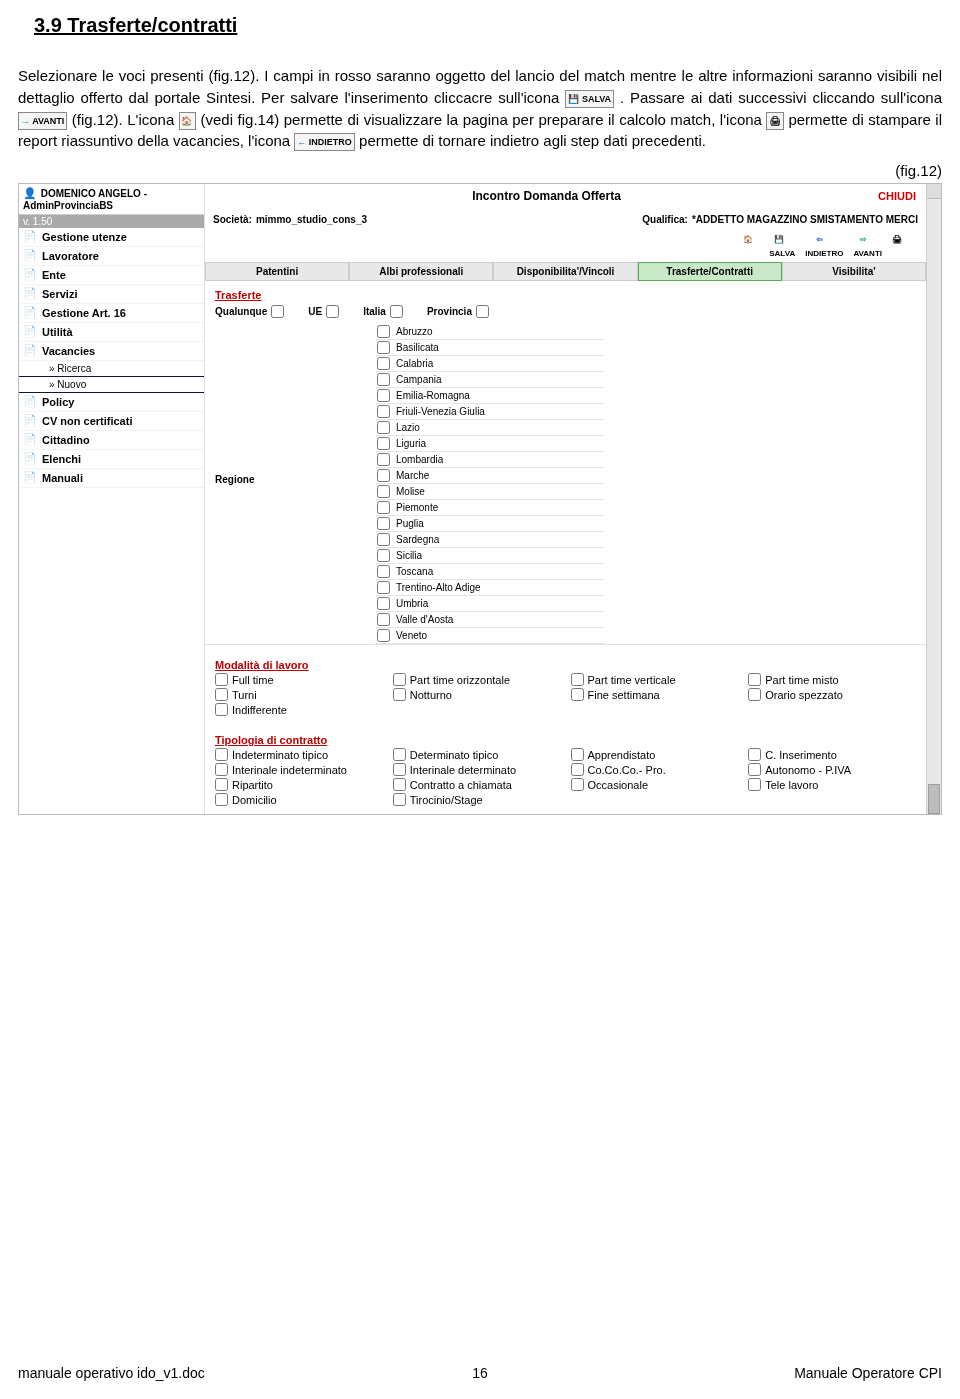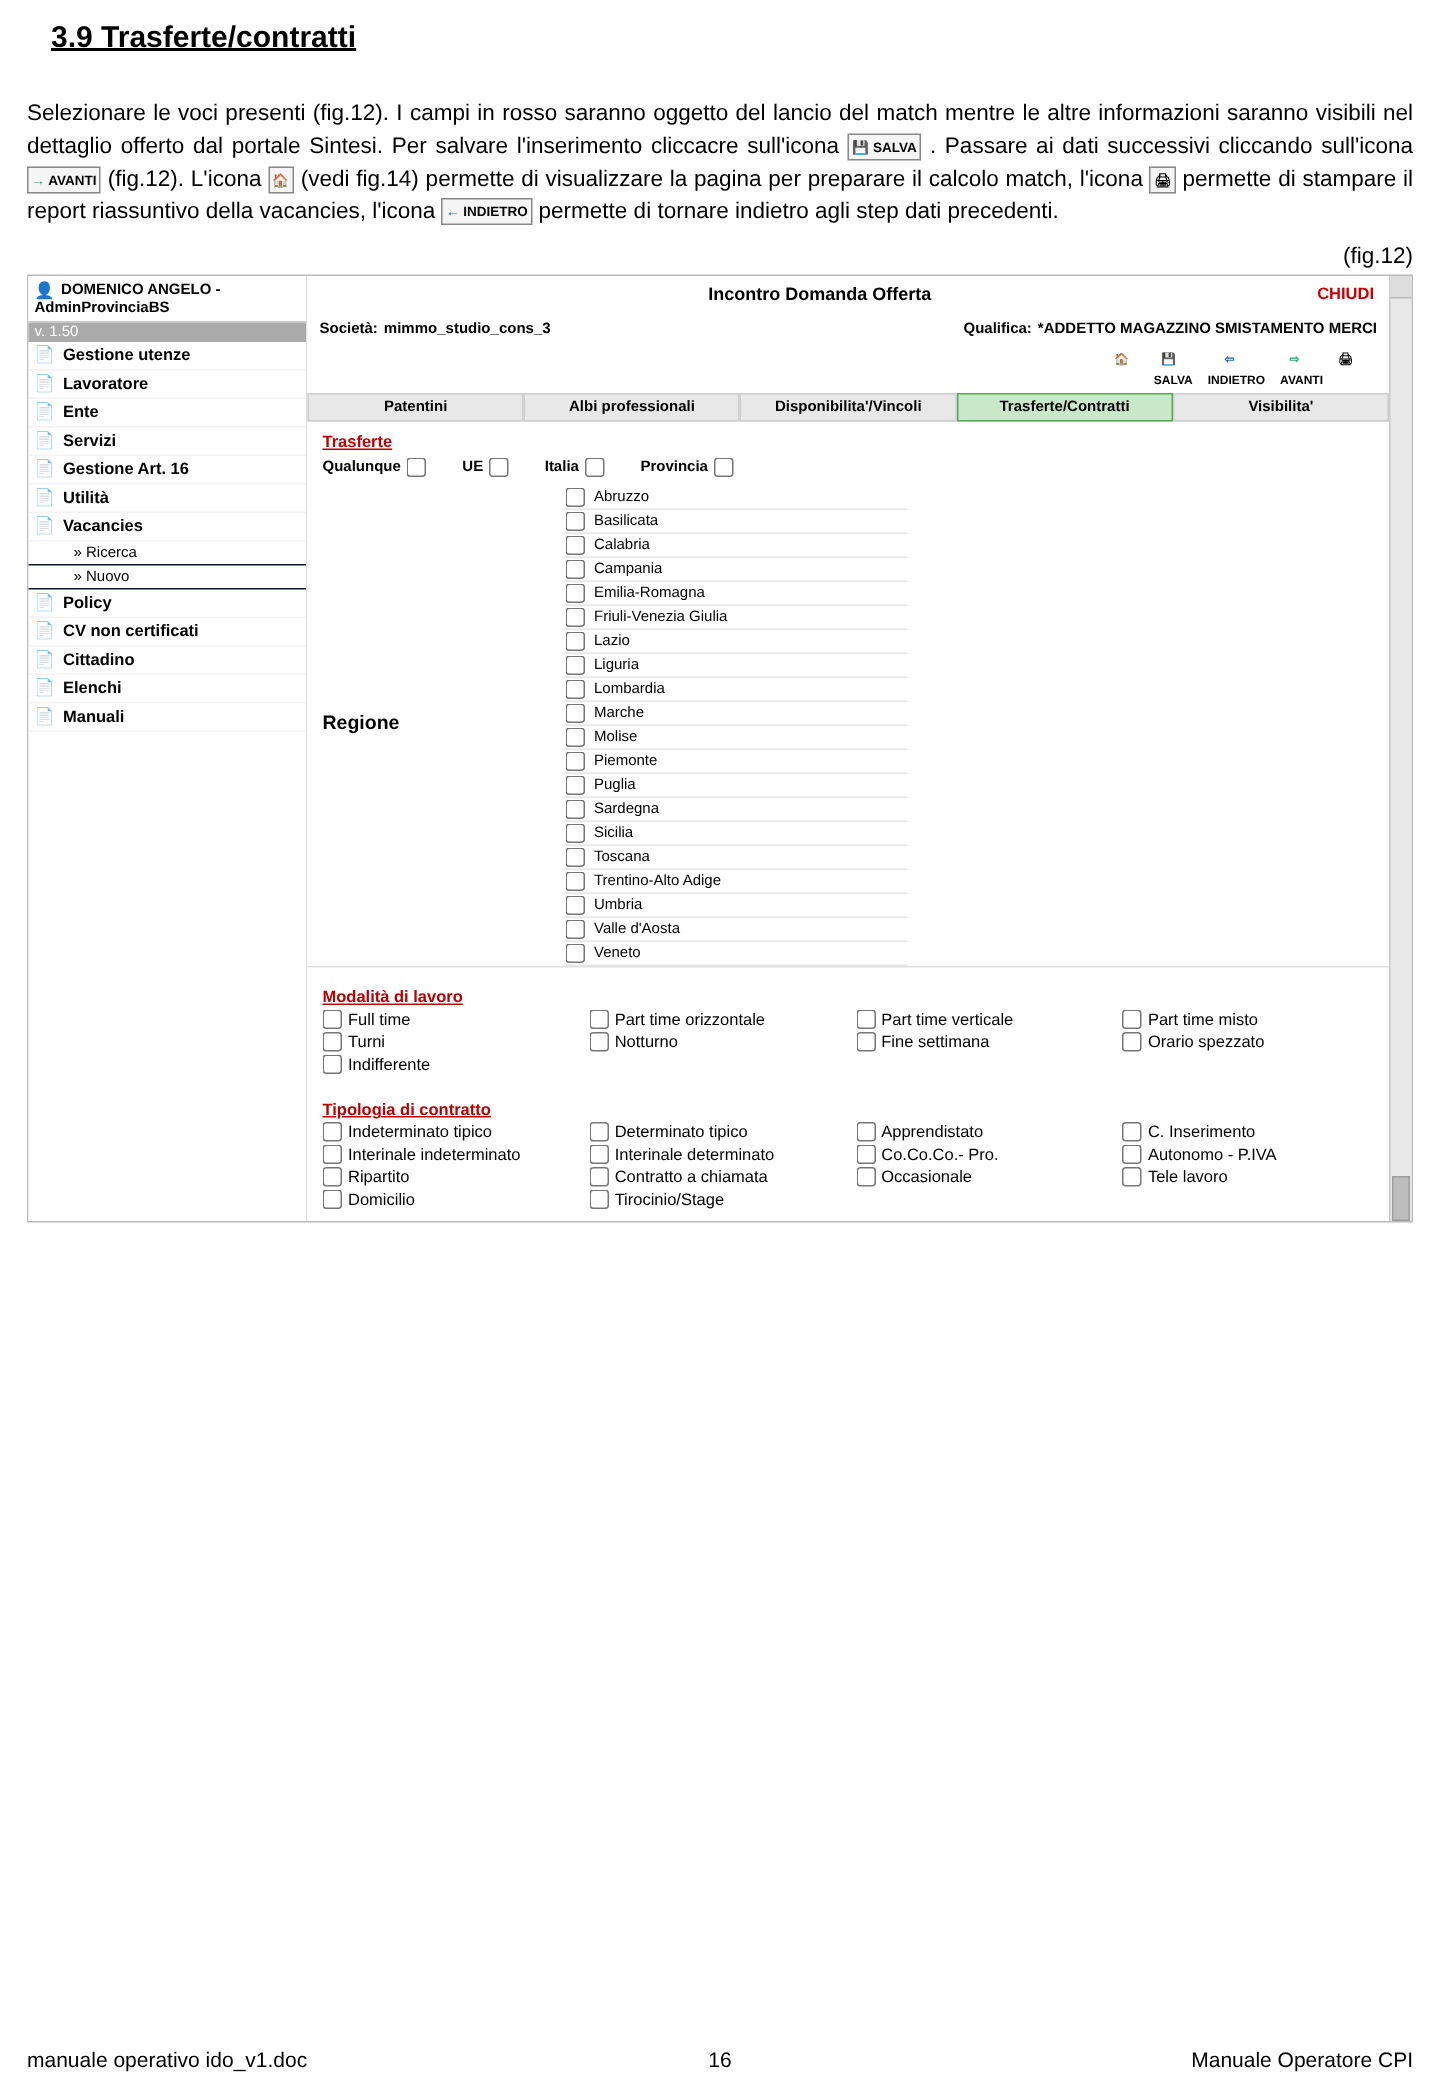--- a/index.html
+++ b/index.html
@@ -28,21 +28,21 @@
 .tool{display:flex;flex-direction:column;align-items:center;font-size:8px;font-weight:bold}
 .tool .g{width:16px;height:14px}
 .tabs{display:flex;background:#e8e8e8;font-size:10px}
 .tabs .tab{flex:1;text-align:center;padding:3px 2px;border:1px solid #ccc;background:#e8e8e8;font-weight:bold}
 .tabs .tab.active{background:#c8e8c8;border-color:#5a5}
 .section-h{color:#b00;font-weight:bold;text-decoration:underline;font-size:11px;padding:8px 10px 2px 10px}
 .check-row{display:flex;align-items:flex-start;padding:2px 10px 6px 10px;gap:24px;font-size:10px;font-weight:bold}
 .ck{display:flex;align-items:center;gap:4px}
 .ck input{margin:0}
 .region-wrap{display:flex;padding:0 10px}
-.region-label{width:160px;padding-top:150px;font-weight:bold;font-size:13px}
+.region-label{width:160px;padding-top:150px;font-weight:bold;font-size:10px}
 .region-list{flex:0 0 230px}
 .region-list .rrow{display:flex;align-items:center;border-bottom:1px solid #e5e5e5;padding:1px 2px;font-size:10px}
 .region-list .rrow input{margin:0 6px 0 0}
 .work-section{padding:6px 10px 8px 10px;border-top:1px solid #e0e0e0}
 .opts{display:grid;grid-template-columns:repeat(4,1fr);gap:2px 10px;font-size:11px}
 .opts .ck{font-weight:normal}
 .scrollbar{width:14px;background:#e8e8e8;border-left:1px solid #ccc;position:relative}
 .scrollbar .thumb{position:absolute;top:600px;left:1px;right:1px;height:28px;background:#bdbdbd;border:1px solid #9e9e9e}
 .scrollbar .arr{height:14px;background:#ddd;border-bottom:1px solid #bbb}
 .footer{position:absolute;bottom:18px;left:18px;right:18px;display:flex;font-size:14px}

